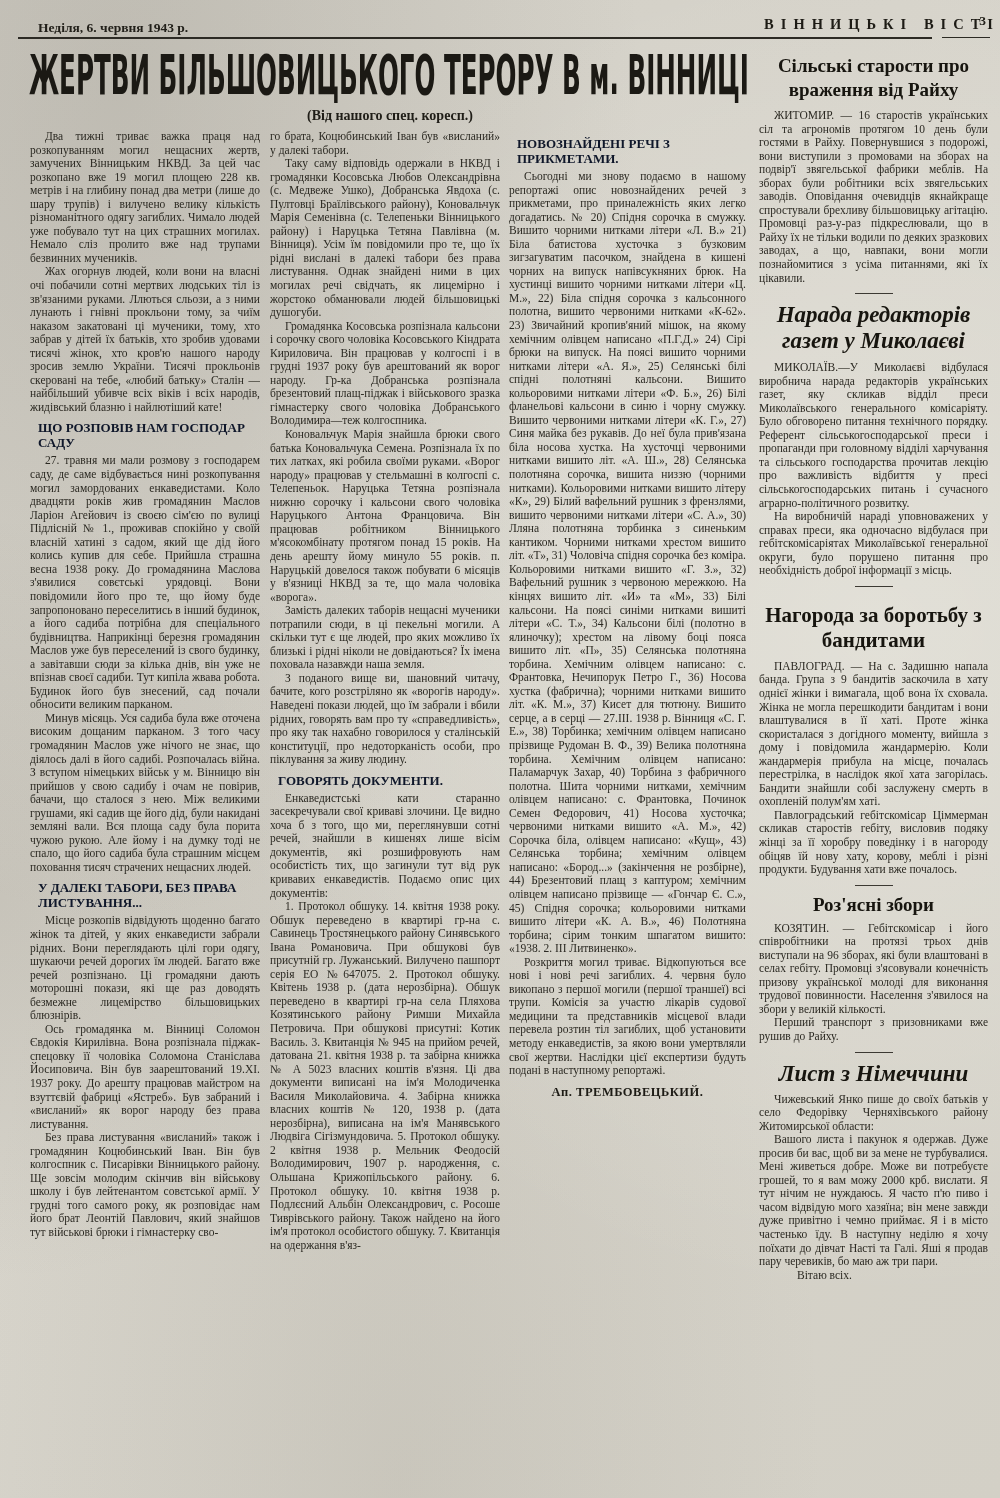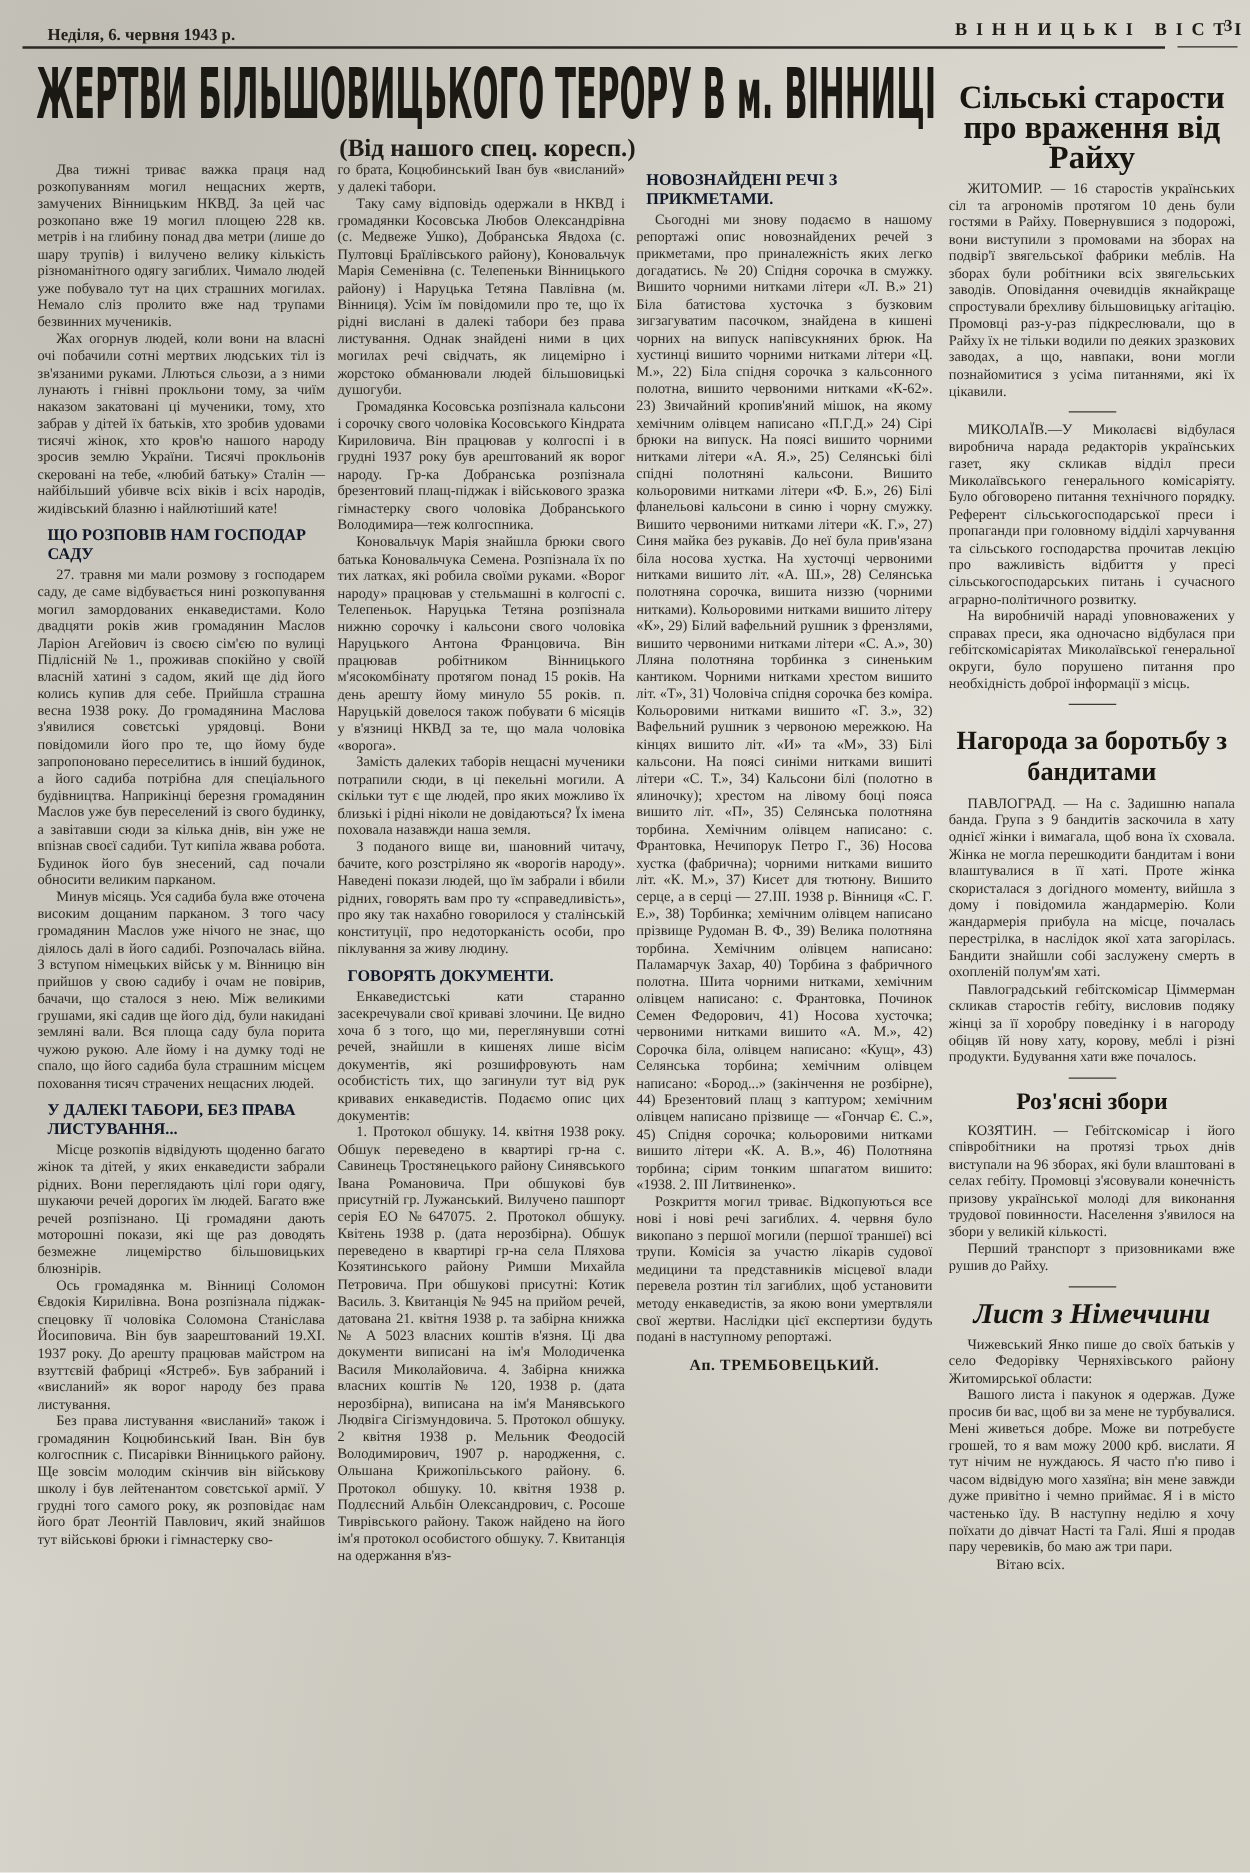--- a/index.html
+++ b/index.html
@@ -17,34 +17,34 @@
   .abs{position:absolute;}
   
   .date{left:38px;top:20px;font-weight:bold;font-size:13.5px;color:#22201a;}
   .masthead{left:0;right:0;top:16px;text-align:right;font-weight:bold;font-size:14.5px;letter-spacing:7px;color:#1d1b15;}
   .pagenum{right:14px;top:13px;font-size:13.5px;font-weight:bold;color:#22201a;}
   .rule-main{left:18px;top:37px;width:914px;height:2px;background:#2c2a24;}
   .rule-page{right:10px;top:37px;width:48px;height:1px;background:#2c2a24;}
   
   .headline-box{left:28px;top:46px;}
   .headline-text{font-family:"DejaVu Sans","Liberation Sans",sans-serif;font-weight:bold;font-size:56px;fill:#1b1914;}
-  .subtitle{left:160px;top:108px;width:460px;text-align:center;font-weight:bold;font-size:20px;color:#1f1d17;}
+  .subtitle{left:160px;top:108px;width:460px;text-align:center;font-weight:bold;font-size:14px;color:#1f1d17;}
   
   .col{top:130px;width:230px;text-align:justify;font-size:11.5px;line-height:13.55px;height:1364px;overflow:hidden;}
   .col1{left:30px;}
   .col2{left:270px;}
   .col3{left:509px;width:237px;}
   .col4{left:759px;top:50px;width:229px;height:1444px;overflow:hidden;text-align:justify;font-size:11.5px;line-height:13.55px;}
   p.body{margin:0;text-indent:15px;}
   p.cont{margin:0;text-indent:0;}
   .subhead{font-weight:bold;font-size:13px;line-height:15px;text-align:left;margin:6px 8px 4px;text-indent:0;color:#0f172a;}
   .byline{font-weight:bold;font-size:12.5px;text-align:center;margin-top:8px;letter-spacing:0.5px;color:#1d1b15;}
   
   .h-side{font-weight:bold;text-align:center;text-indent:0;color:#17150f;}
-  .h-reich{font-size:26px;line-height:24px;margin:16px 0 7px;}
+  .h-reich{font-size:19px;line-height:24px;margin:4px 0 7px;}
   .h-ital{font-style:italic;font-size:23px;line-height:26px;margin:2px 0 7px;}
   .h-band{font-size:21px;line-height:25px;margin:16px 0 7px;}
   .h-roz{font-size:19px;line-height:22px;margin:2px 0 6px;}
   .h-letter{font-style:italic;font-size:23px;line-height:26px;margin:2px 0 6px;}
   .sep{width:38px;height:1px;background:#3c3933;margin:8px auto 8px;}
 </style>
 </head>
 <body>
 
 <div class="abs date">Неділя, 6. червня 1943 р.</div>
@@ -91,20 +91,21 @@
 
 <div class="abs col4">
 
   <div>
     <div class="h-side h-reich">Сільські старости про враження від Райху</div>
     <p class="body">ЖИТОМИР. — 16 старостів українських сіл та агрономів протягом 10 день були гостями в Райху. Повернувшися з подорожі, вони виступили з промовами на зборах на подвір'ї звягельської фабрики меблів. На зборах були робітники всіх звягельських заводів. Оповідання очевидців якнайкраще спростували брехливу більшовицьку агітацію. Промовці раз-у-раз підкреслювали, що в Райху їх не тільки водили по деяких зразкових заводах, а що, навпаки, вони могли познайомитися з усіма питаннями, які їх цікавили.</p>
   </div>
   <div class="sep"></div>
 
   <div>
+    <div class="h-side h-ital">Нарада редакторів газет у Миколаєві</div>
     <p class="body">МИКОЛАЇВ.—У Миколаєві відбулася виробнича нарада редакторів українських газет, яку скликав відділ преси Миколаївського генерального комісаріяту. Було обговорено питання технічного порядку. Референт сільськогосподарської преси і пропаганди при головному відділі харчування та сільського господарства прочитав лекцію про важливість відбиття у пресі сільськогосподарських питань і сучасного аграрно-політичного розвитку.</p>
     <p class="body">На виробничій нараді уповноважених у справах преси, яка одночасно відбулася при гебітскомісаріятах Миколаївської генеральної округи, було порушено питання про необхідність доброї інформації з місць.</p>
   </div>
   <div class="sep"></div>
 
   <div>
     <div class="h-side h-band">Нагорода за боротьбу з бандитами</div>
     <p class="body">ПАВЛОГРАД. — На с. Задишню напала банда. Група з 9 бандитів заскочила в хату однієї жінки і вимагала, щоб вона їх сховала. Жінка не могла перешкодити бандитам і вони влаштувалися в її хаті. Проте жінка скористалася з догідного моменту, вийшла з дому і повідомила жандармерію. Коли жандармерія прибула на місце, почалась перестрілка, в наслідок якої хата загорілась. Бандити знайшли собі заслужену смерть в охопленій полум'ям хаті.</p>
     <p class="body">Павлоградський гебітскомісар Ціммерман скликав старостів гебіту, висловив подяку жінці за її хоробру поведінку і в нагороду обіцяв їй нову хату, корову, меблі і різні продукти. Будування хати вже почалось.</p>
   </div>

